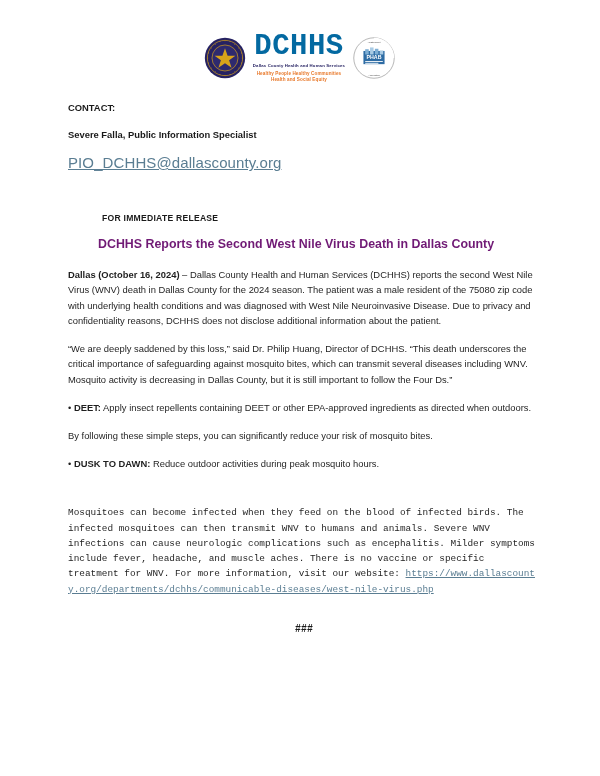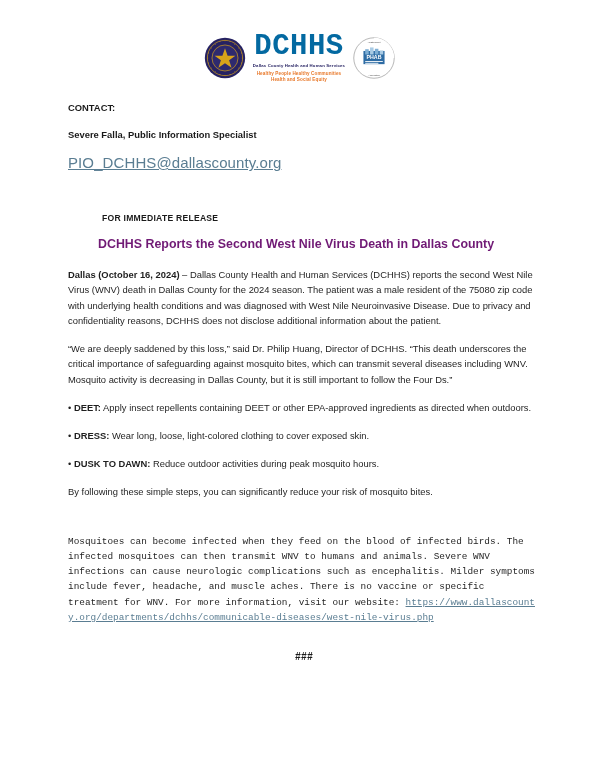--- a/index.html
+++ b/index.html
@@ -230,33 +230,29 @@
       <span class="bold">Dallas (October 16, 2024)</span><span> – Dallas County Health and Human Services (DCHHS) reports the second West Nile Virus (WNV) death in Dallas County for the 2024 season. The patient was a male resident of the 75080 zip code with underlying health conditions and was diagnosed with West Nile Neuroinvasive Disease. Due to privacy and confidentiality reasons, DCHHS does not disclose additional information about the patient.</span>
     </p>
 
     <p class="para">“We are deeply saddened by this loss,” said Dr. Philip Huang, Director of DCHHS. “This death underscores the critical importance of safeguarding against mosquito bites, which can transmit several diseases including WNV. Mosquito activity is decreasing in Dallas County, but it is still important to follow the Four Ds.”</p>
 
     <p class="para">
       <span>•</span>
       <span class="bold">DEET:</span><span> Apply insect repellents containing DEET or other EPA-approved ingredients as directed when outdoors.</span>
     </p>
 
-    <p class="para">
-      <span>•</span>
-      <span class="bold">DRESS:</span><span> Wear long, loose, light-colored clothing to cover exposed skin.</span>
-    </p>
-
+
+
+    <p class="para">By following these simple steps, you can significantly reduce your risk of mosquito bites.</p>
 
     <p class="para">
       <span>•</span>
       <span class="bold">DUSK TO DAWN:</span><span> Reduce outdoor activities during peak mosquito hours.</span>
     </p>
 
-    <p class="para">By following these simple steps, you can significantly reduce your risk of mosquito bites.</p>
-
     <p class="para-gap">
       <span>Mosquitoes can become infected when they feed on the blood of infected birds. The infected mosquitoes can then transmit WNV to humans and animals. Severe WNV infections can cause neurologic complications such as encephalitis. Milder symptoms include fever, headache, and muscle aches. There is no vaccine or specific treatment for WNV. For more information, visit our website: </span><a class="body-link" href="#">https://www.dallascounty.org/departments/dchhs/communicable-diseases/west-nile-virus.php</a>
     </p>
 
     <div class="end-mark">###</div>
 
   </div>
 </div>
 
 </body></html>

